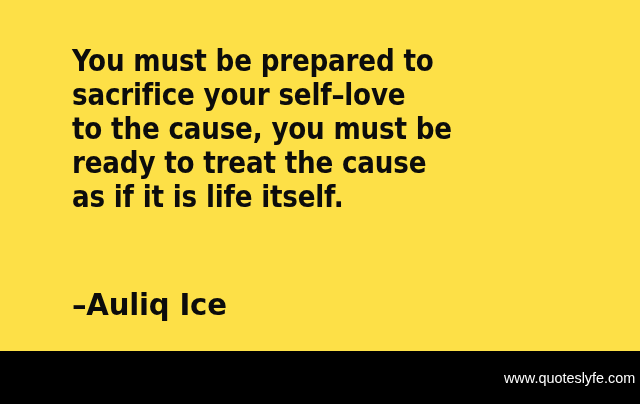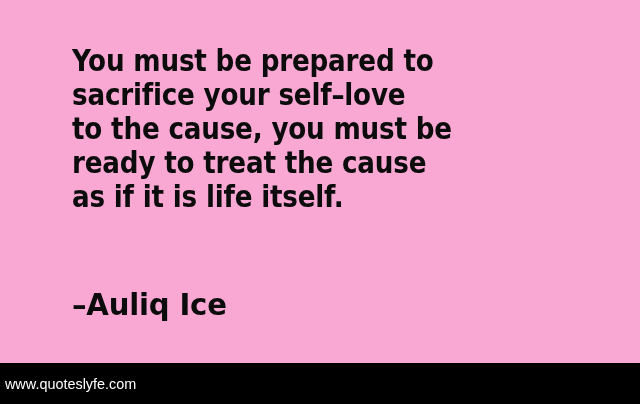--- a/index.html
+++ b/index.html
@@ -9,21 +9,21 @@
   }
   body {
     font-family: "Liberation Sans", sans-serif;
   }
 
   .quote-card {
     position: relative;
     width: 640px;
     height: 404px;
     overflow: hidden;
-    background: #f9a8d4;
+    background: #fde047;
     box-sizing: border-box;
   }
 
   .quote-body {
     position: absolute;
     left: 72px;
     top: 44px;
     right: 54px;
   }
 
@@ -54,25 +54,25 @@
     color: #0c0c0c;
     transform: scaleX(0.955);
     transform-origin: left top;
   }
 
   .footer-bar {
     position: absolute;
     left: 0;
     right: 0;
     bottom: 0;
-    height: 41px;
+    height: 53px;
     background: #000000;
     display: flex;
     align-items: center;
-    justify-content: flex-start;
+    justify-content: flex-end;
   }
 
   .footer-url {
     font-family: "Liberation Sans", sans-serif;
     font-weight: normal;
     font-size: 15.5px;
     letter-spacing: 0px;
     color: #ffffff;
     transform: scaleX(0.93);
   }

